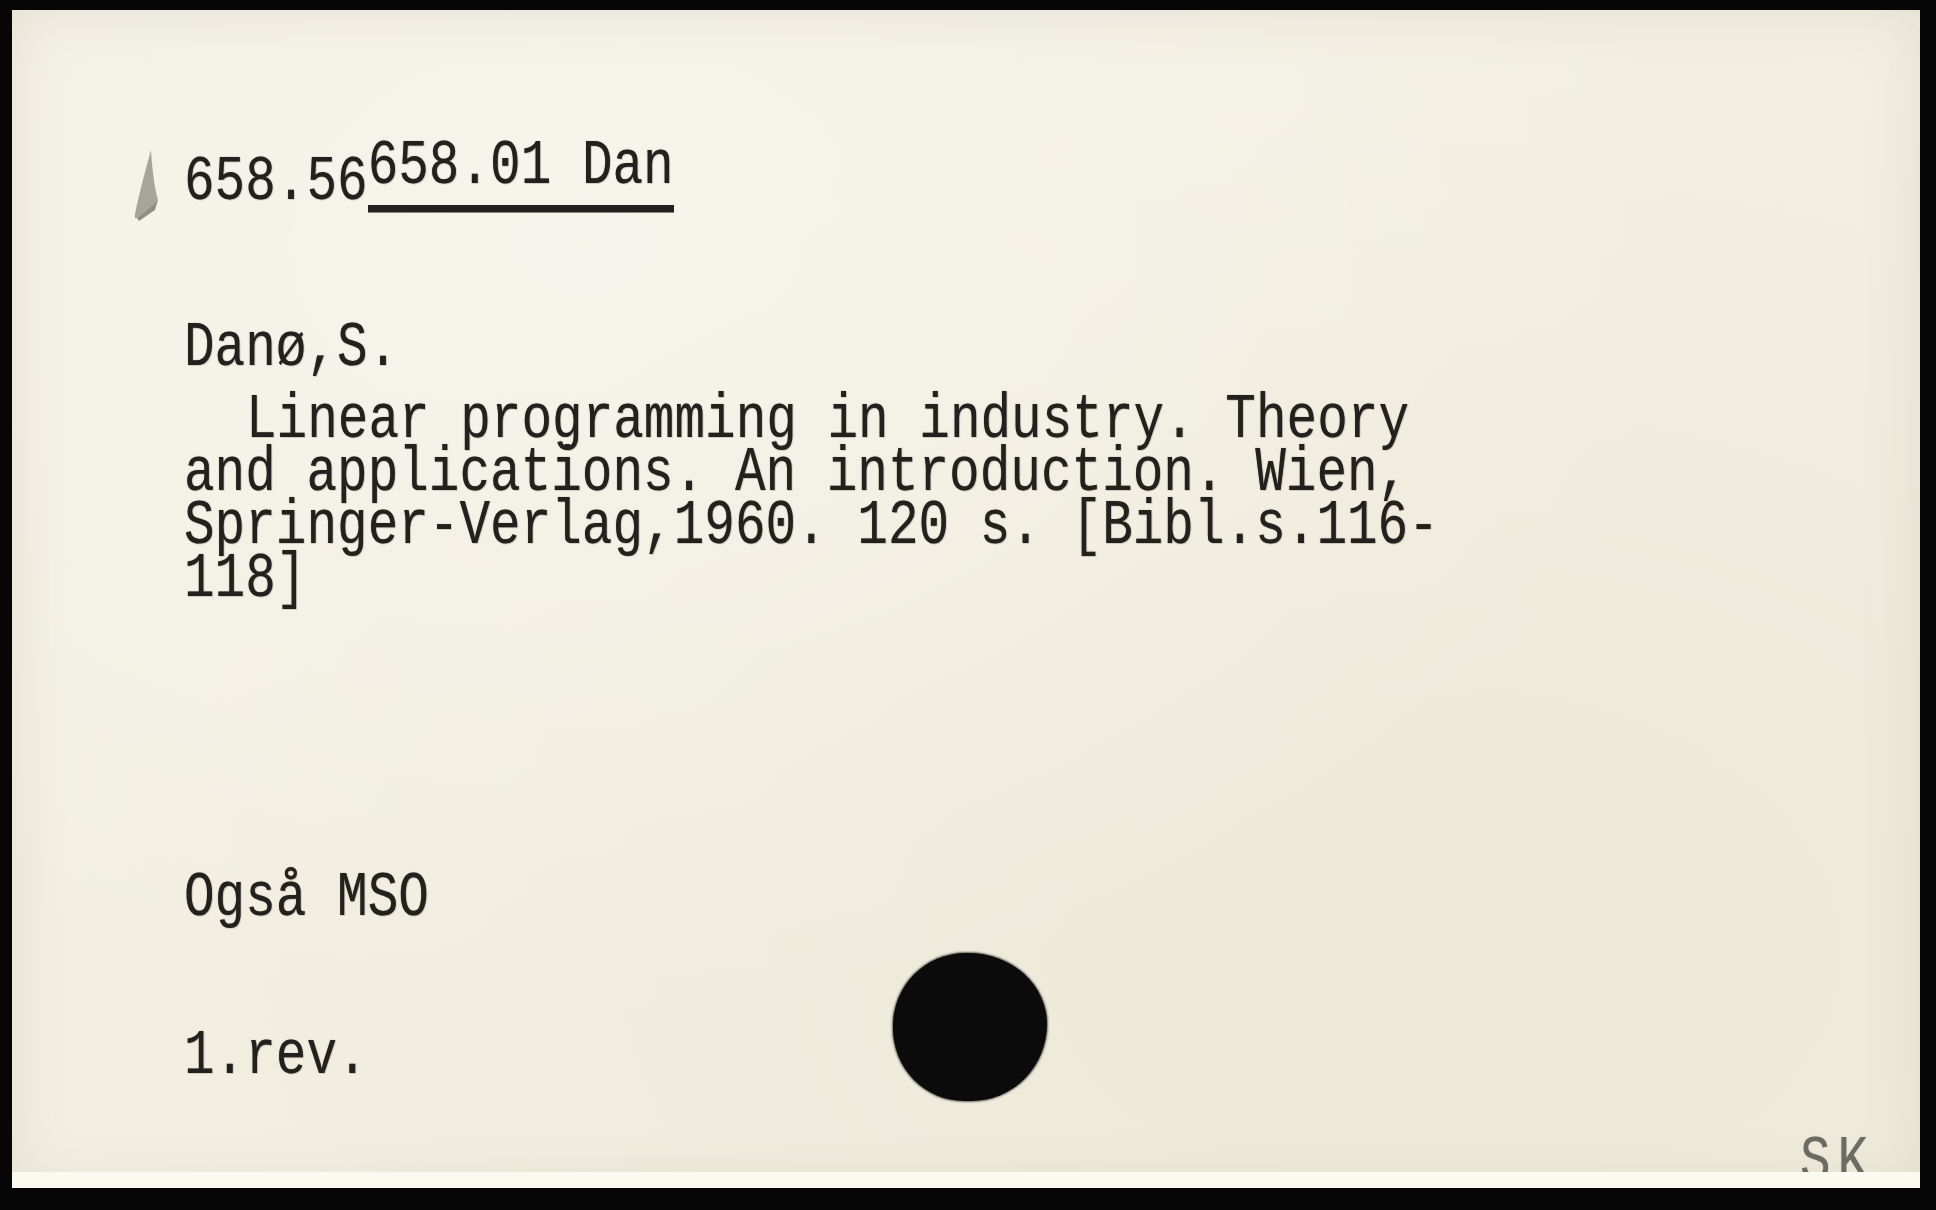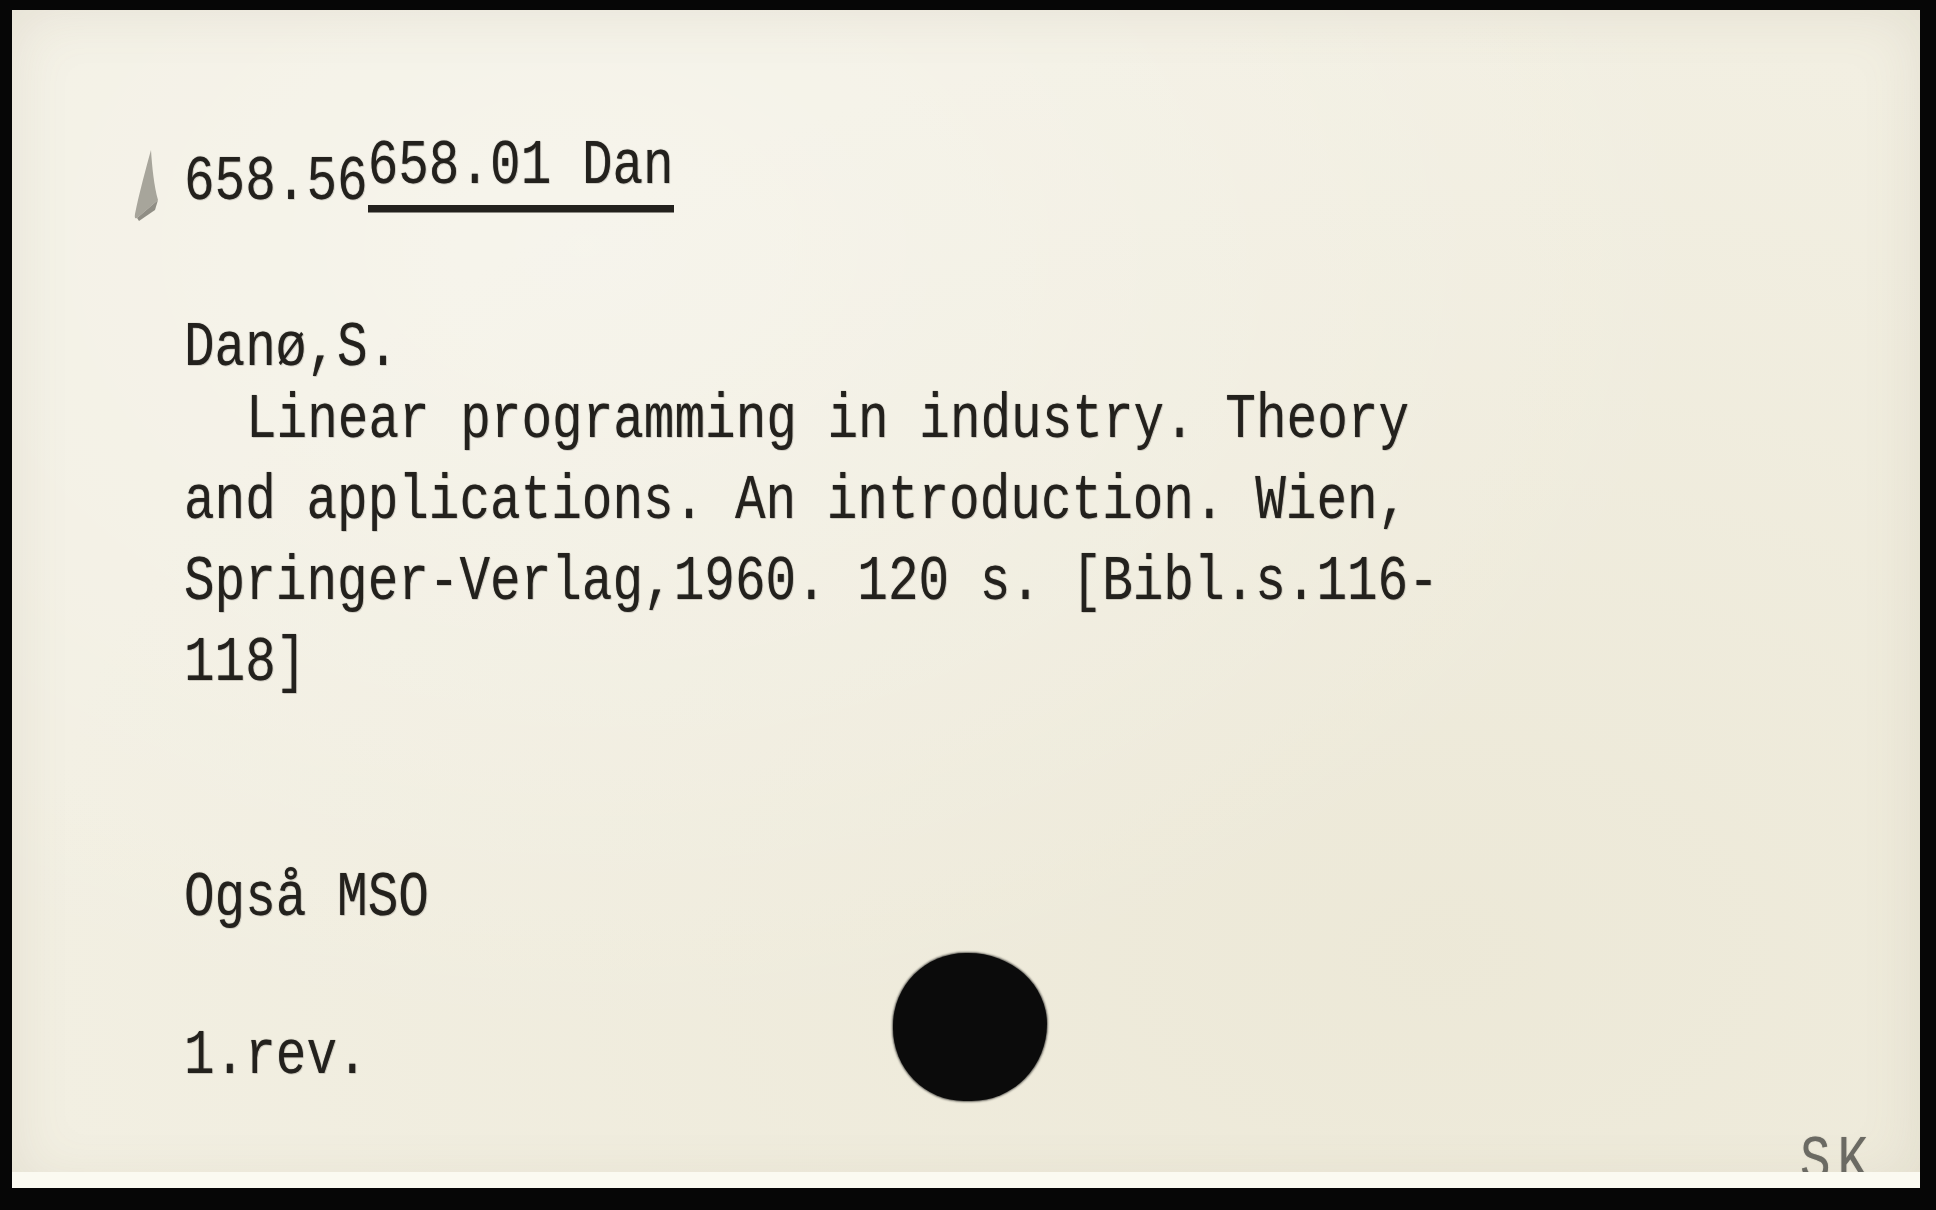--- a/index.html
+++ b/index.html
@@ -53,21 +53,21 @@
     border-bottom: 6px solid #23211d;
   }
   .call-secondary { left: 172px; top: 140px; }
   .author { left: 172px; top: 306px; }
   .title-block {
     position: absolute;
     left: 172px;
     top: 378px;
     display: flex;
     flex-direction: column;
-    gap: 30px;
+    gap: 2px;
   }
   .title-line {
     position: relative;
     white-space: pre;
     color: #23211d;
     font-size: 51px;
     line-height: 51px;
     transform: scaleY(1.25);
     transform-origin: 0 0;
     text-shadow: 0 0 1px rgba(38,35,30,0.55), 1px 1px 0 rgba(38,35,30,0.12);

